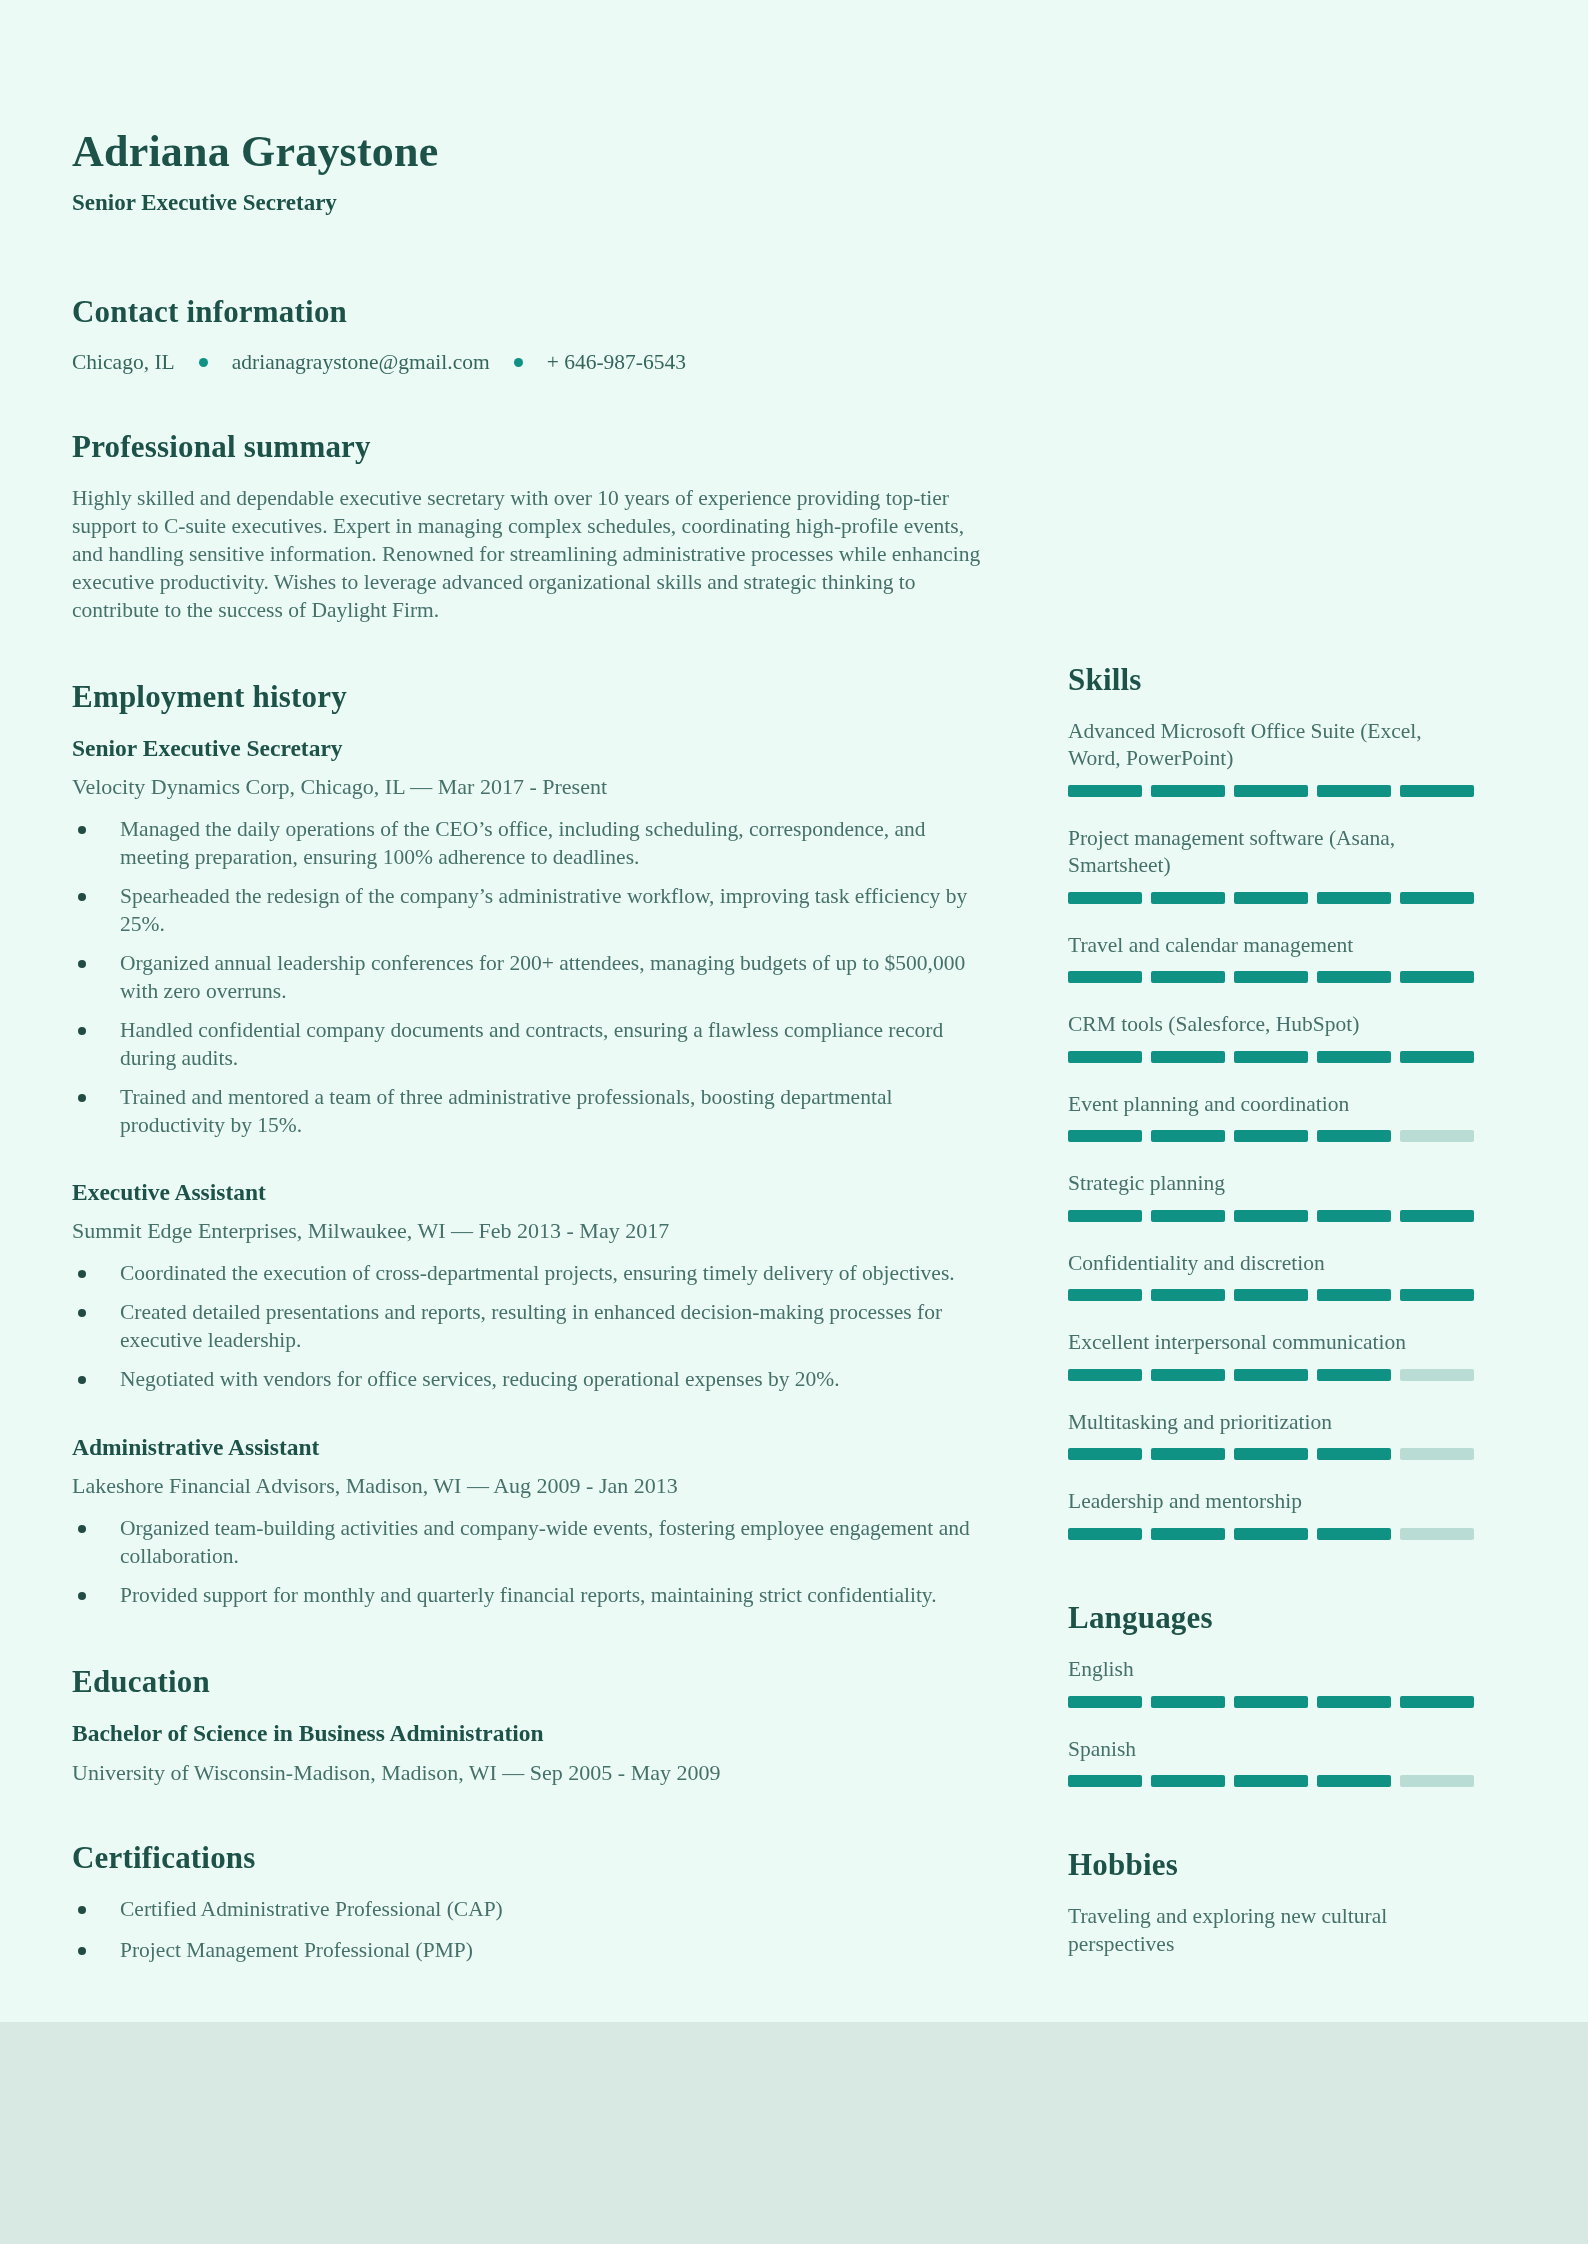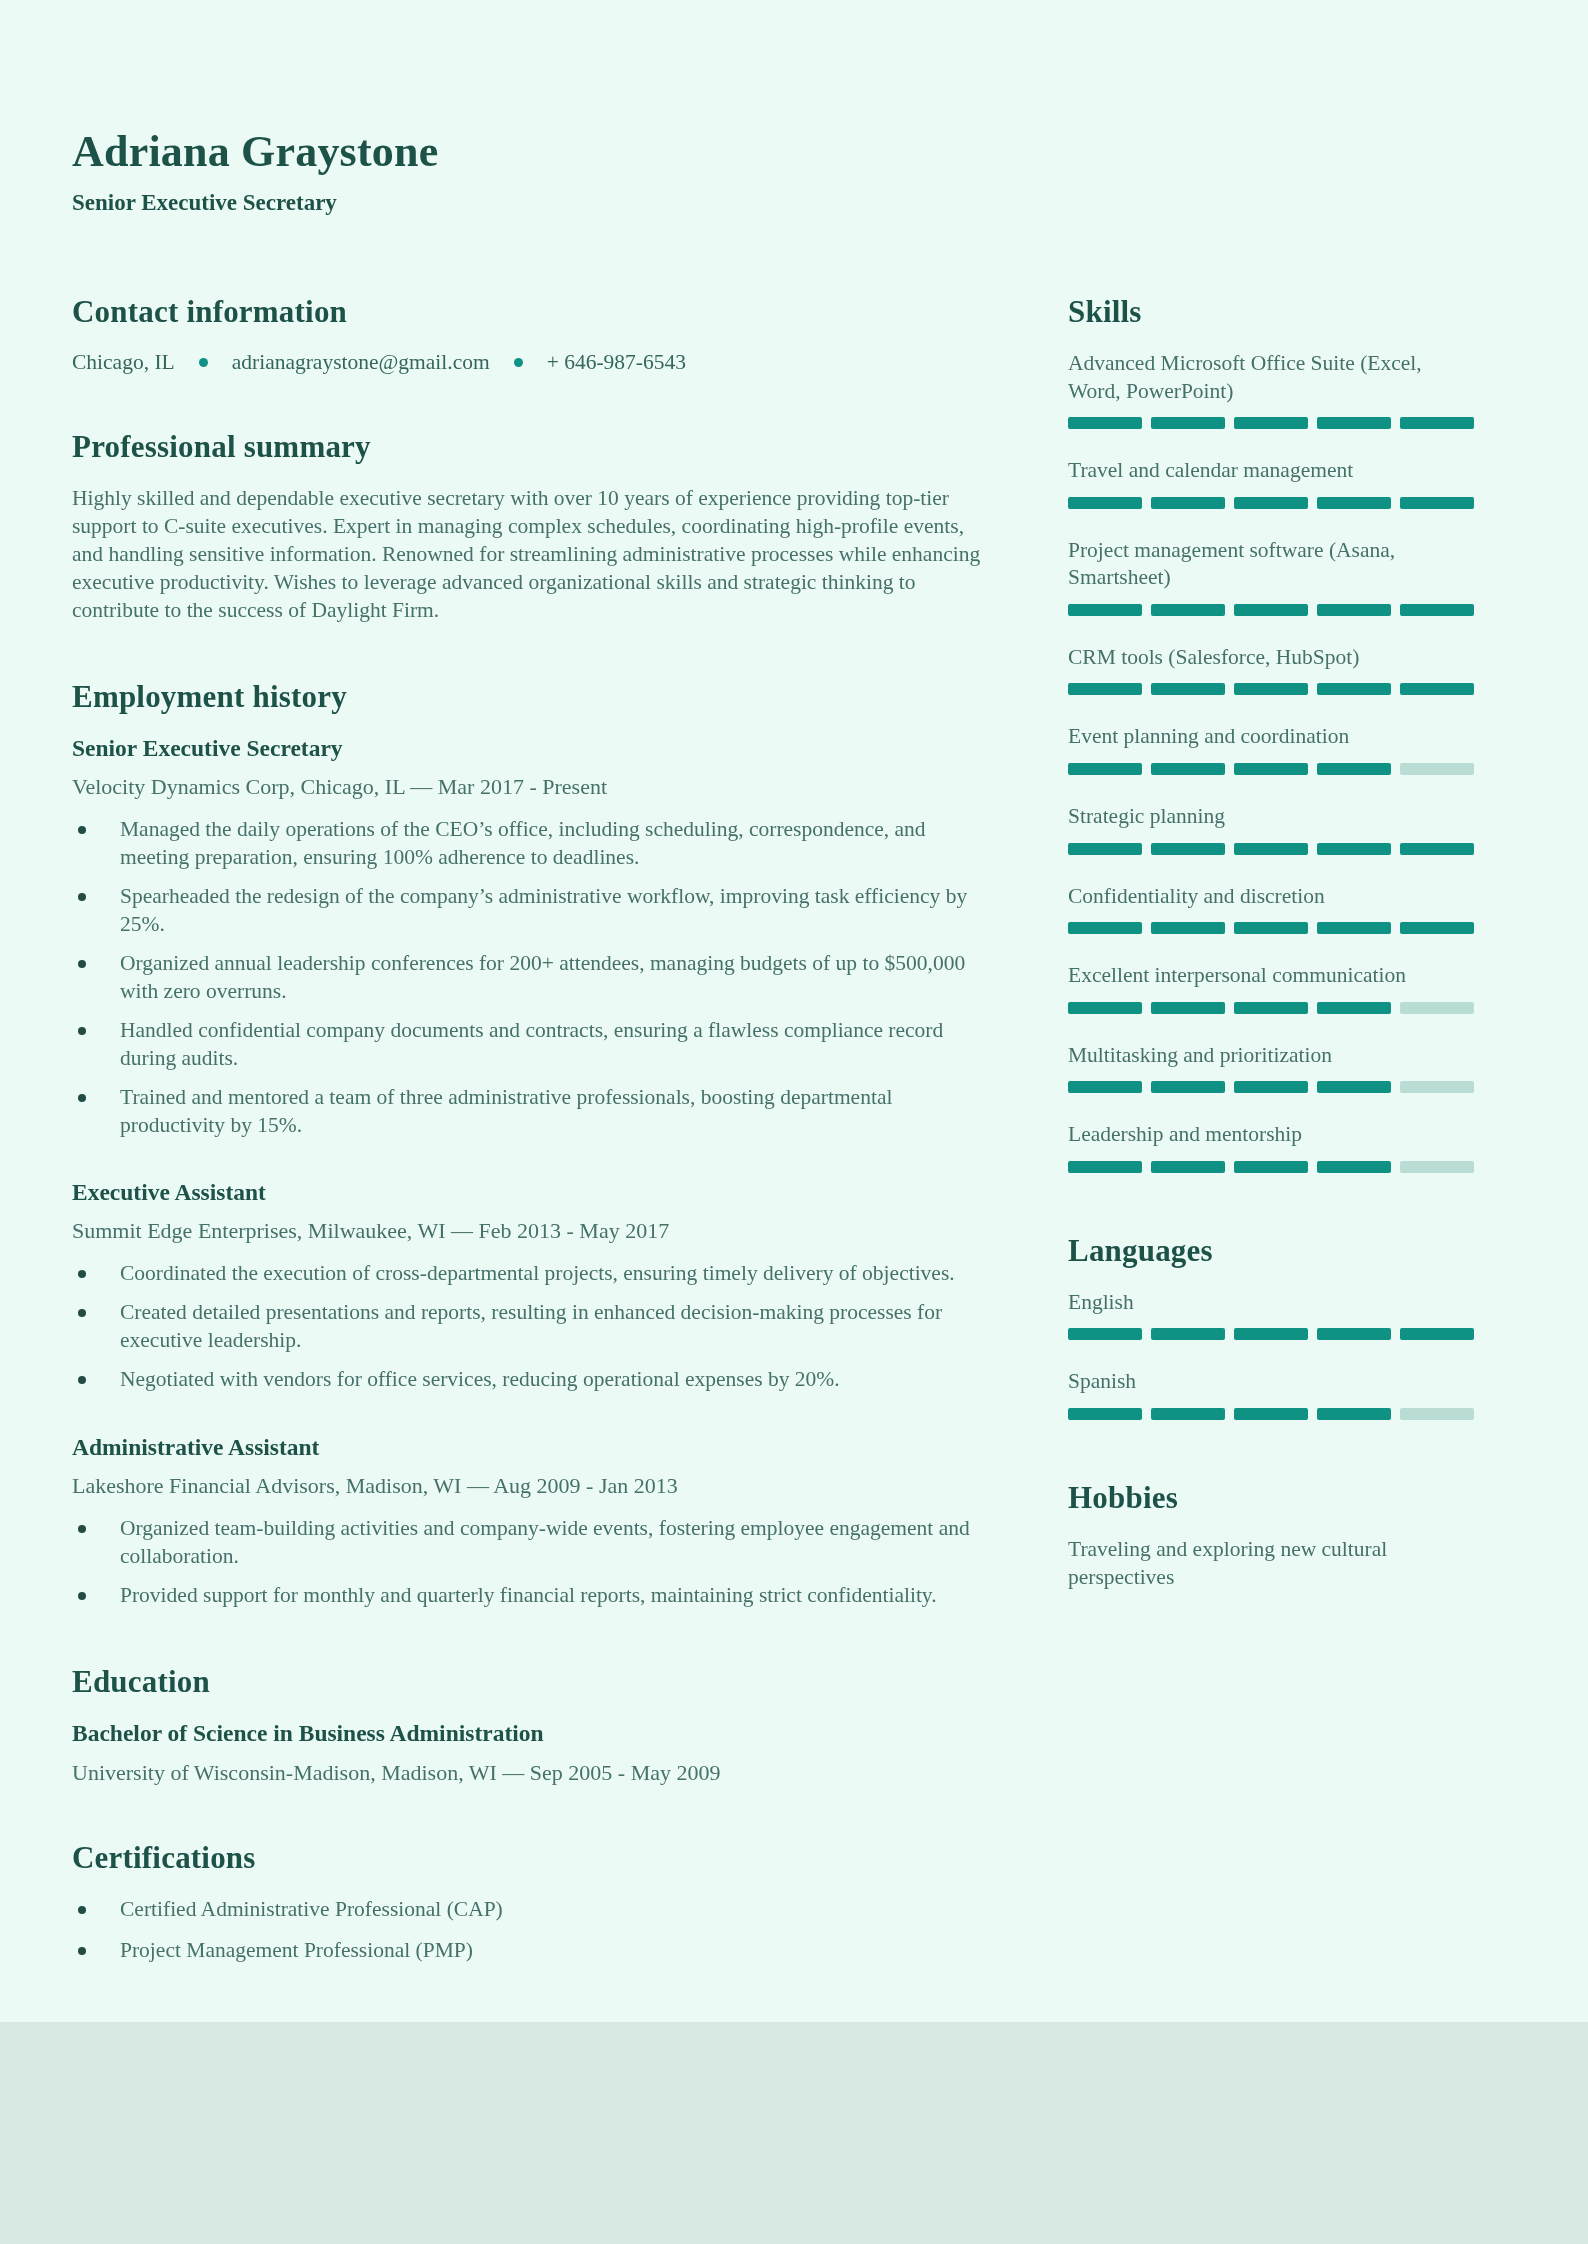--- a/index.html
+++ b/index.html
@@ -22,21 +22,21 @@
     position:relative;
   }
   h1{
     font-size:44px;line-height:1.1;font-weight:700;color:var(--heading);
     letter-spacing:.2px;
   }
   .subtitle{
     margin-top:14px;font-size:23px;font-weight:700;color:var(--heading);
   }
   .columns{
-    display:flex;margin-top:78px;align-items:flex-start;
+    display:flex;margin-top:78px;align-items:flex-end;
   }
   .main-col{width:912px;flex:0 0 912px;}
   .side-col{margin-left:84px;width:406px;flex:0 0 406px;}
   h2{
     font-size:31px;font-weight:700;color:var(--heading);
     margin-bottom:20px;letter-spacing:.2px;
   }
   section{margin-bottom:54px;}
   .contact-row{
     display:flex;align-items:center;
@@ -211,31 +211,31 @@
               <div class="skill-label">Advanced Microsoft Office Suite (Excel, Word, PowerPoint)</div>
               <div class="bar-row">
                 <span class="bar-seg filled"></span>
                 <span class="bar-seg filled"></span>
                 <span class="bar-seg filled"></span>
                 <span class="bar-seg filled"></span>
                 <span class="bar-seg filled"></span>
               </div>
             </div>
             <div class="skill-item">
+              <div class="skill-label">Project management software (Asana, Smartsheet)</div>
+              <div class="bar-row">
+                <span class="bar-seg filled"></span>
+                <span class="bar-seg filled"></span>
+                <span class="bar-seg filled"></span>
+                <span class="bar-seg filled"></span>
+                <span class="bar-seg filled"></span>
+              </div>
+            </div>
+            <div class="skill-item">
               <div class="skill-label">Travel and calendar management</div>
-              <div class="bar-row">
-                <span class="bar-seg filled"></span>
-                <span class="bar-seg filled"></span>
-                <span class="bar-seg filled"></span>
-                <span class="bar-seg filled"></span>
-                <span class="bar-seg filled"></span>
-              </div>
-            </div>
-            <div class="skill-item">
-              <div class="skill-label">Project management software (Asana, Smartsheet)</div>
               <div class="bar-row">
                 <span class="bar-seg filled"></span>
                 <span class="bar-seg filled"></span>
                 <span class="bar-seg filled"></span>
                 <span class="bar-seg filled"></span>
                 <span class="bar-seg filled"></span>
               </div>
             </div>
             <div class="skill-item">
               <div class="skill-label">CRM tools (Salesforce, HubSpot)</div>

